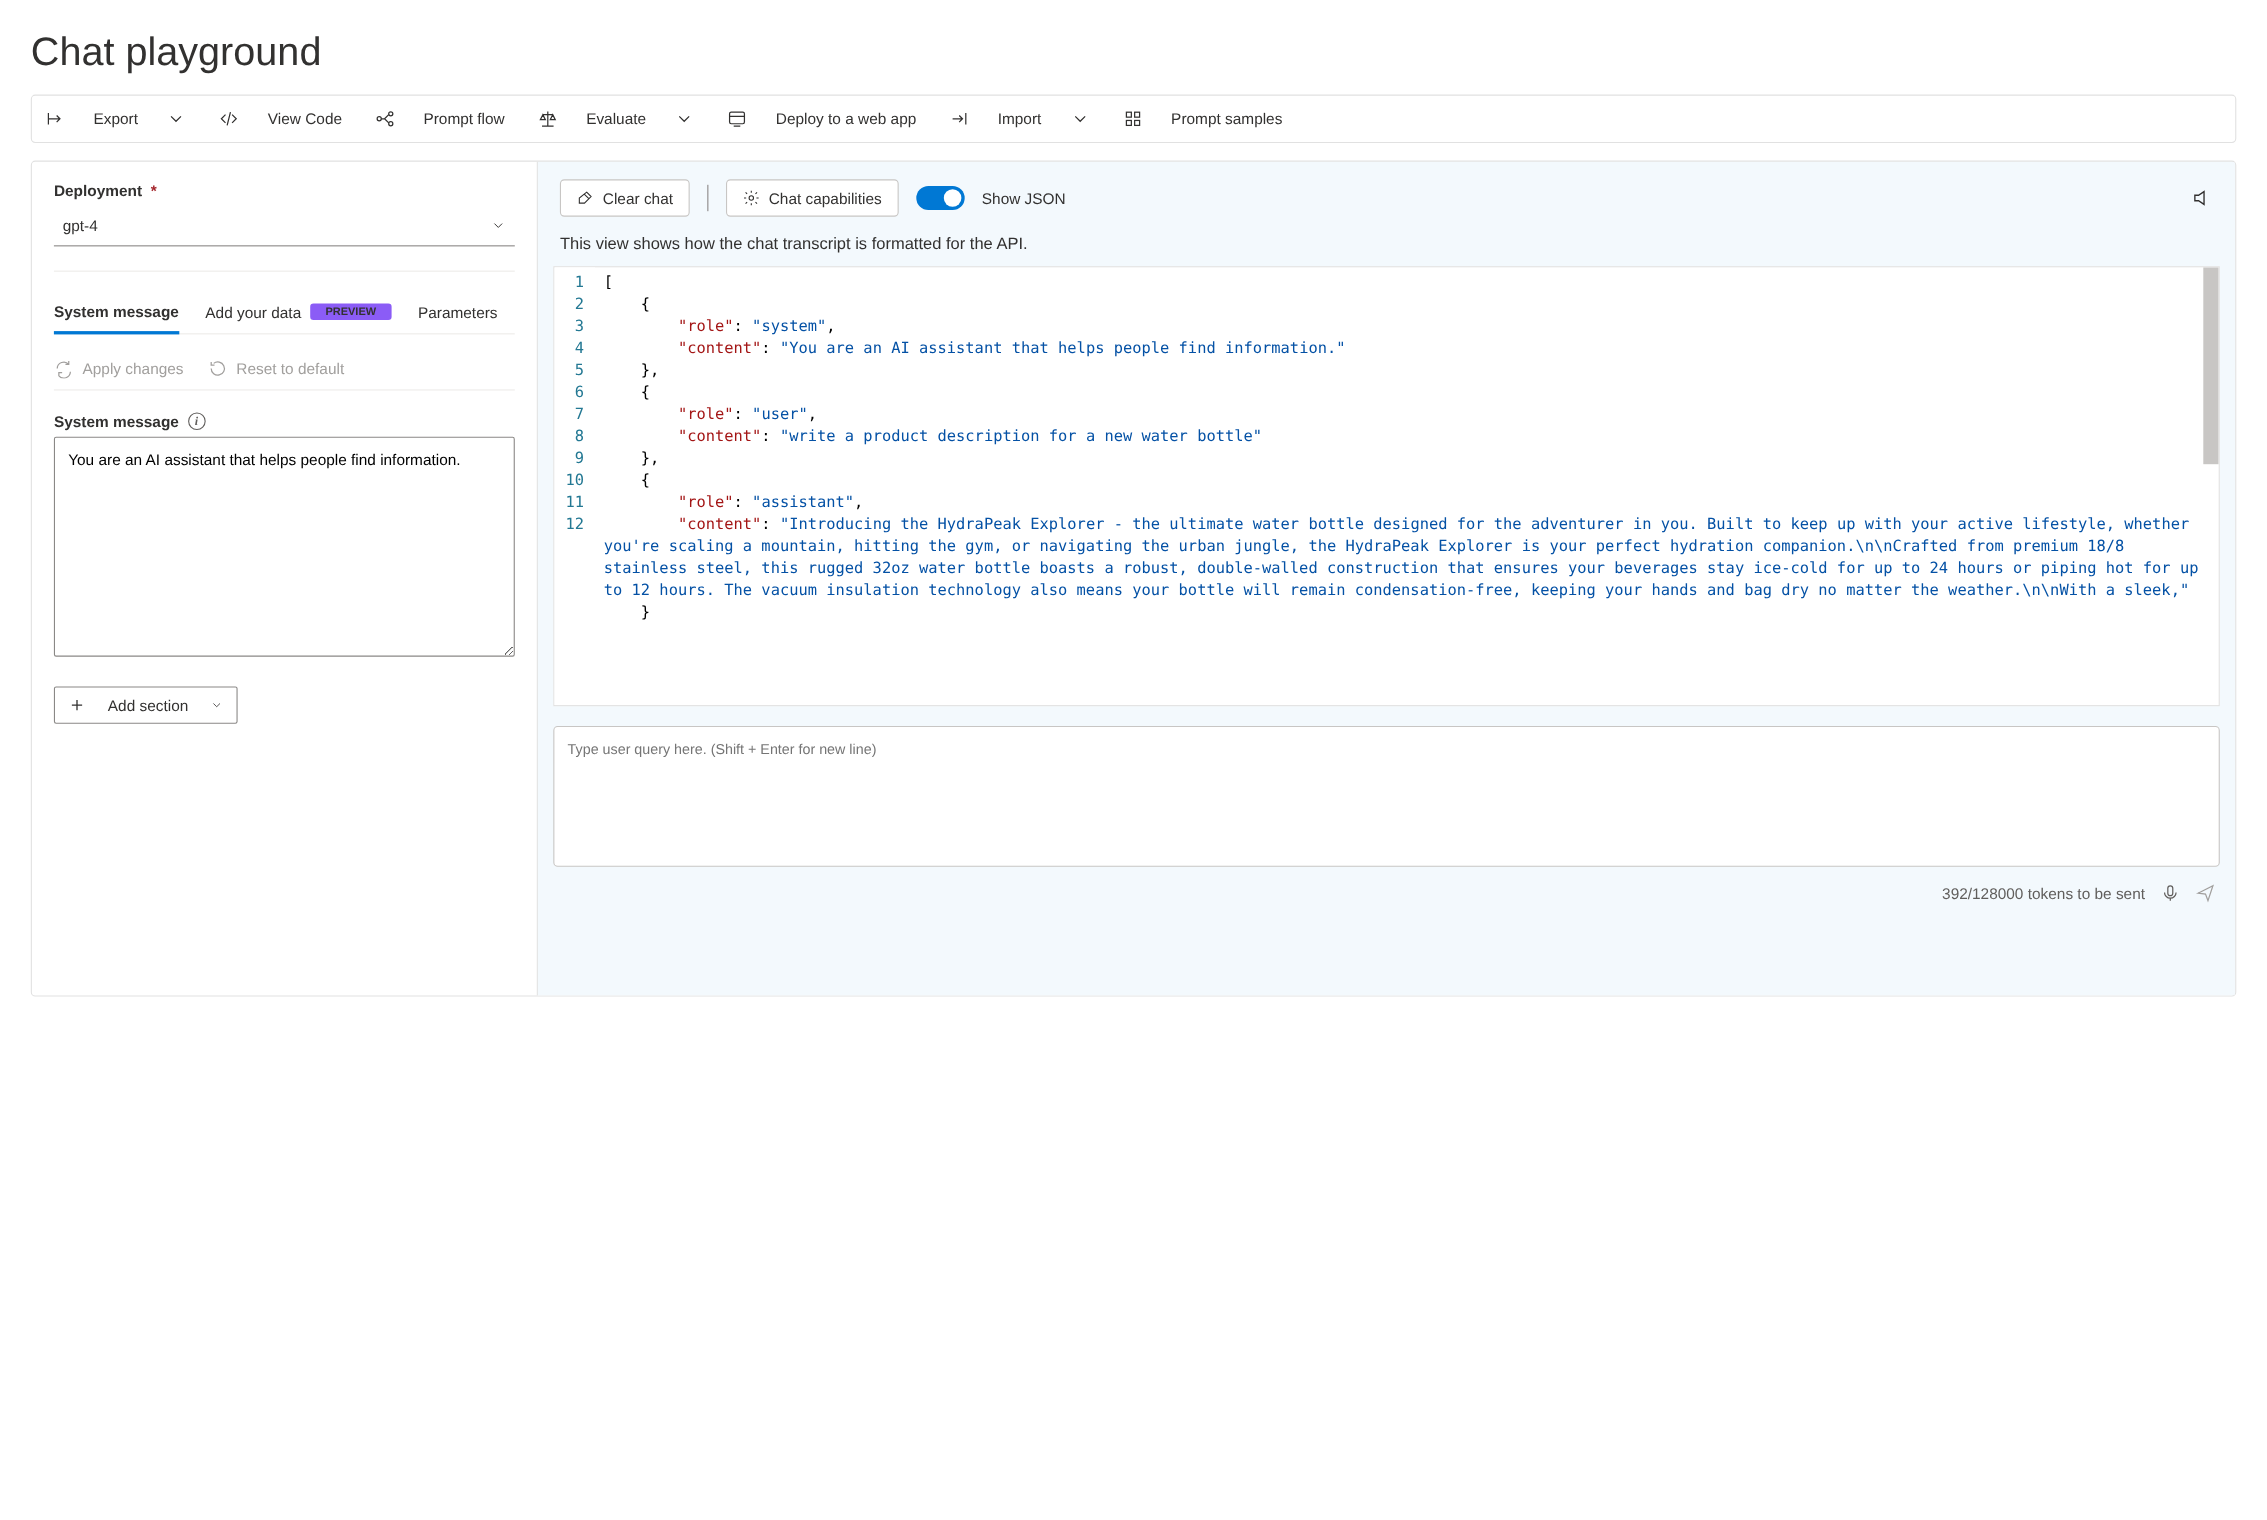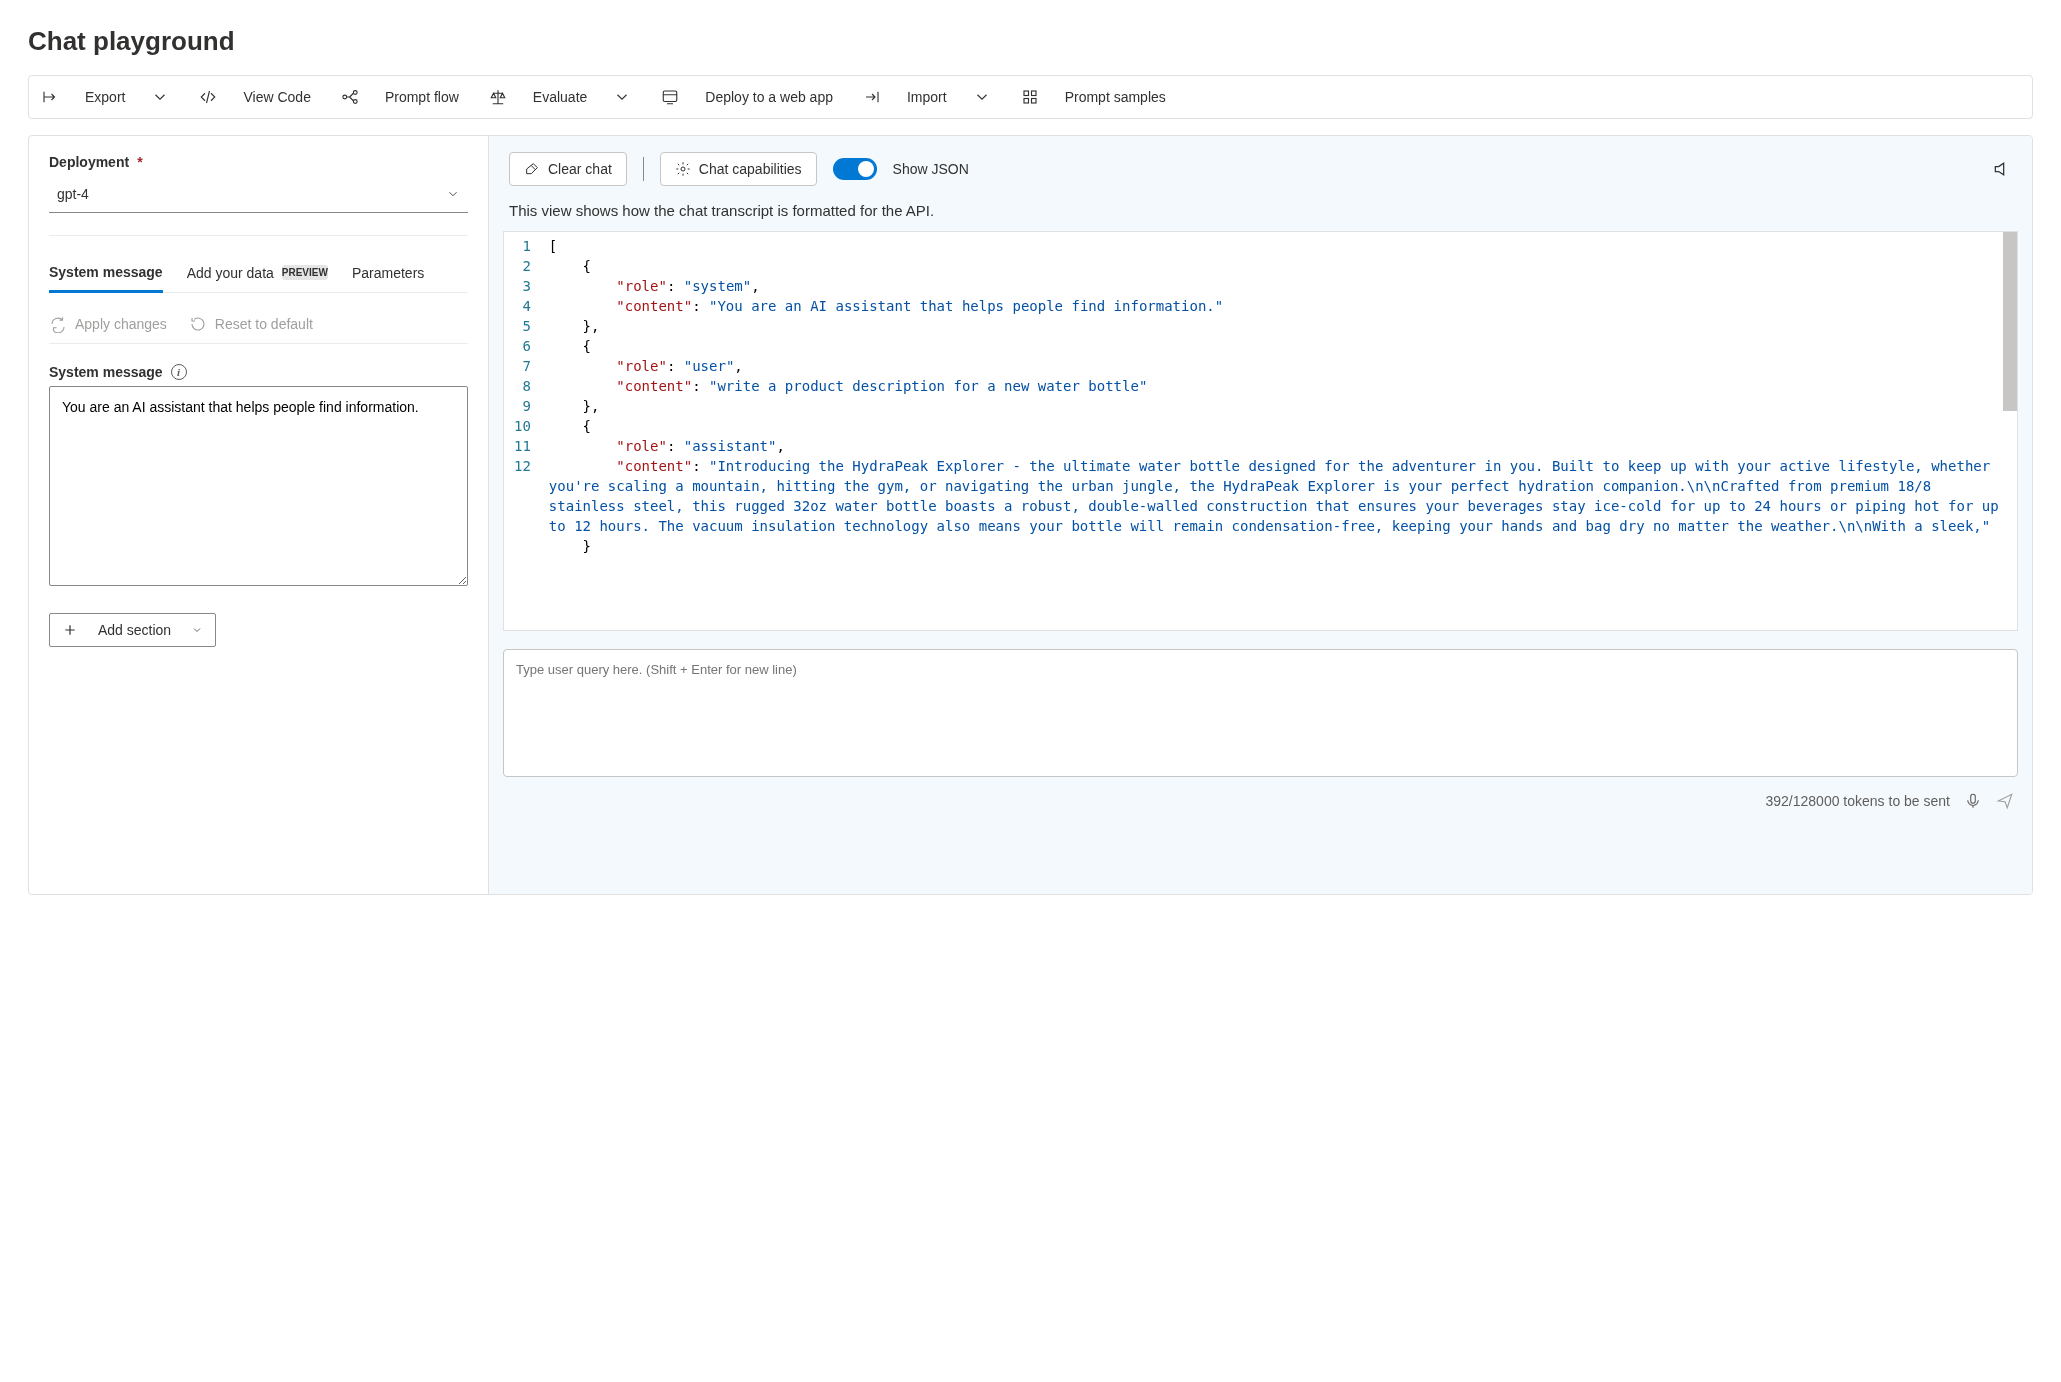--- a/index.html
+++ b/index.html
@@ -1,33 +1,33 @@
 <!DOCTYPE html>
 <html><head>
 <meta charset="utf-8">
 <style>
   * { box-sizing: border-box; }
   html, body { margin:0; padding:0; font-family: "Segoe UI", Arial, sans-serif; font-size:14px; color:#323130; background:#fff;}
   .page { padding: 12px 28px 28px 28px; }
-  h1.title { font-size:26px; font-weight:700; margin:14px 0 18px 0; }
+  h1.title { font-size:36px; font-weight:400; margin:14px 0 18px 0; }
   .toolbar { border:1px solid #e1e1e1; border-radius:4px; padding:8px 10px; display:flex; align-items:center; gap:26px; }
   .tbtn { display:flex; align-items:center; gap:26px; cursor:pointer; padding:4px 2px; color:#323130;}
   .tbtn svg { width:18px; height:18px; stroke:#323130; fill:none; stroke-width:1.5;}
   .chev { width:12px; height:12px; stroke:#605e5c;}
   .main { display:flex; margin-top:16px; border:1px solid #e1e1e1; border-radius:4px; overflow:hidden; min-height:760px;}
   .left { width:460px; padding:18px 20px; border-right:1px solid #e1e1e1;}
   .right { flex:1; background:#f3f9fd; display:flex; flex-direction:column;}
   .label { font-weight:600; font-size:14px; margin-bottom:6px; display:flex; align-items:center; gap:8px;}
   .req { color:#a4262c;}
   .select { width:100%; border:none; border-bottom:1px solid #8a8886; padding:10px 8px; font-size:14px; display:flex; justify-content:space-between; align-items:center; cursor:pointer; background:#fff;}
   .divider { border-top:1px solid #edebe9; margin:22px 0 0 0;}
   .tabs { display:flex; gap:24px; margin-top:26px; border-bottom:1px solid #edebe9;}
   .tab { padding:2px 0 10px 0; font-size:14px; cursor:pointer; color:#323130; display:flex; align-items:center; gap:8px;}
   .tab.active { font-weight:600; border-bottom:3px solid #0078d4; margin-bottom:-1.5px;}
-  .badge { background:#e5e5e5; color:#323130; font-size:10px; font-weight:600; padding:2px 0; border-radius:3px;}
+  .badge { background:#8b5cf6; color:#323130; font-size:10px; font-weight:600; padding:2px 14px; border-radius:3px;}
   .actions-row { display:flex; gap:22px; margin:22px 0 10px 0;}
   .disabled-link { color:#a19f9d; display:flex; align-items:center; gap:8px; cursor:default;}
   .disabled-link svg { stroke:#a19f9d;}
   .textarea { width:100%; height:200px; border:1px solid #8a8886; border-radius:2px; padding:12px; font-family:inherit; font-size:14px; resize:both; }
   .add-section { margin-top:24px;}
   .btn { border:1px solid #8a8886; border-radius:2px; background:#fff; padding:8px 12px; display:inline-flex; align-items:center; gap:20px; cursor:pointer; font-size:14px;}
   .btn svg { stroke:#323130;}
   .right-top { padding:16px 20px; display:flex; align-items:center; gap:16px;}
   .pill-btn { border:1px solid #c8c6c4; background:#fff; border-radius:4px; padding:8px 14px; display:flex; align-items:center; gap:8px; cursor:pointer;}
   .vsep { width:1px; height:24px; background:#8a8886;}

